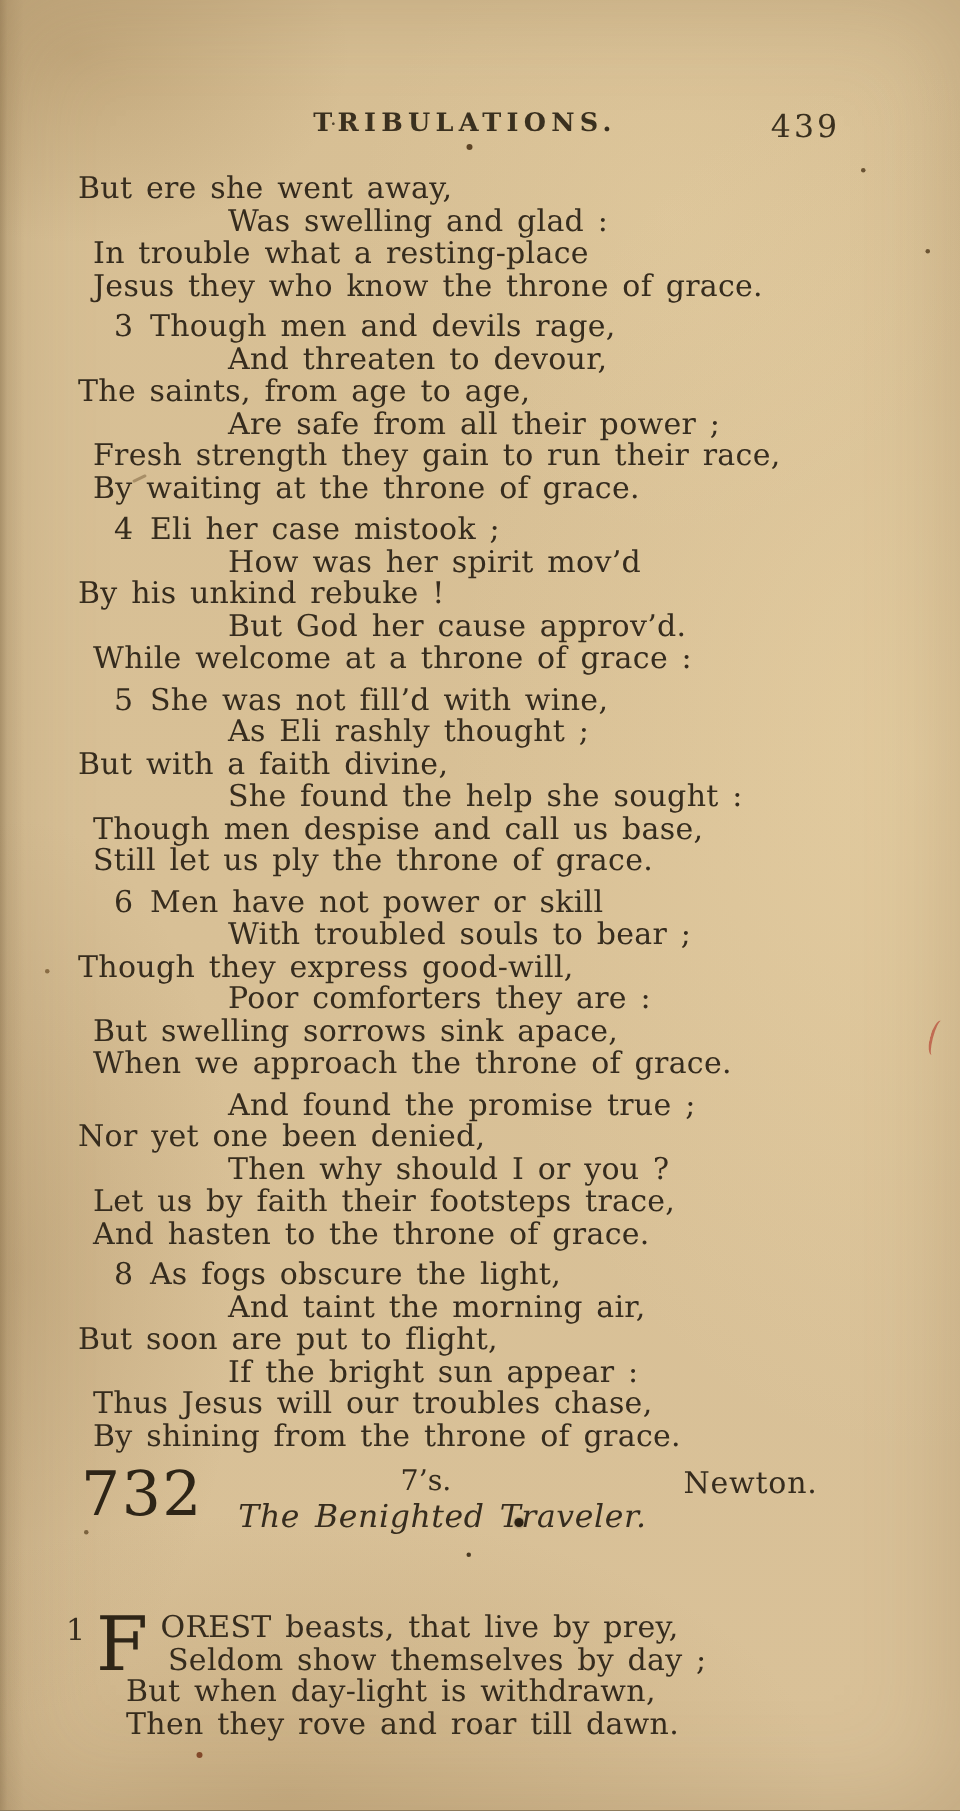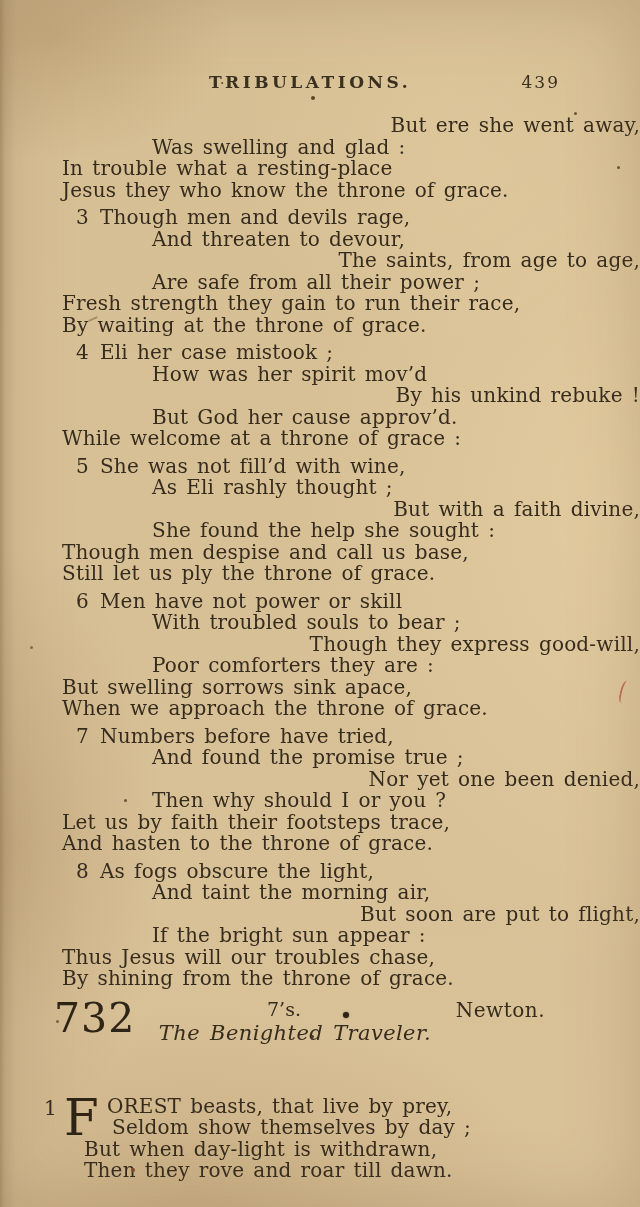--- a/index.html
+++ b/index.html
@@ -24,25 +24,25 @@
     box-shadow:inset 0 0 70px rgba(120,92,55,0.25);
   }
   .header{position:absolute;top:72px;left:0;width:640px;height:26px;}
   .header .mark{position:absolute;left:220px;top:3px;font-size:14px;color:#55462f;}
   .header .title{
     position:absolute;left:0;width:100%;text-align:center;
     transform:translateX(-10px);
     font-size:17px;font-weight:bold;letter-spacing:3.5px;
     color:#3a301f;
   }
-  .header .pagenum{position:absolute;right:80px;top:0;font-size:17px;letter-spacing:2px;color:#3a301f;}
+  .header .pagenum{position:absolute;right:80px;top:0;font-size:21px;letter-spacing:2px;color:#3a301f;}
 
   .content{position:absolute;top:115px;left:0;width:640px;}
   .line{font-size:20px;line-height:21.5px;word-spacing:2.5px;letter-spacing:0.2px;white-space:nowrap;}
-  .ia{padding-left:52px;text-align:right;}
+  .ia{padding-left:52px;}
   .ib{padding-left:152px;}
   .ic{padding-left:62px;}
   .inum{padding-left:76px;}
   .vnum{margin-right:11px;}
   .stanza{margin-bottom:6px;}
 
   .hymn-head{position:relative;height:52px;margin-top:3px;}
   .hymn-number{
     position:absolute;left:54px;top:0px;
     font-size:41px;line-height:44px;letter-spacing:1px;color:#2e2517;
@@ -131,21 +131,20 @@
     <div class="stanza">
       <div class="line inum"><span class="vnum">6</span><span>Men have not power or skill</span></div>
       <div class="line ib">With troubled souls to bear ;</div>
       <div class="line ia">Though they express good-will,</div>
       <div class="line ib">Poor comforters they are :</div>
       <div class="line ic">But swelling sorrows sink apace,</div>
       <div class="line ic">When we approach the throne of grace.</div>
     </div>
 
     <div class="stanza">
-      <div class="line inum"><span class="vnum">7</span><span>Numbers before have tried,</span></div>
       <div class="line ib">And found the promise true ;</div>
       <div class="line ia">Nor yet one been denied,</div>
       <div class="line ib">Then why should I or you ?</div>
       <div class="line ic">Let us by faith their footsteps trace,</div>
       <div class="line ic">And hasten to the throne of grace.</div>
     </div>
 
     <div class="stanza">
       <div class="line inum"><span class="vnum">8</span><span>As fogs obscure the light,</span></div>
       <div class="line ib">And taint the morning air,</div>

